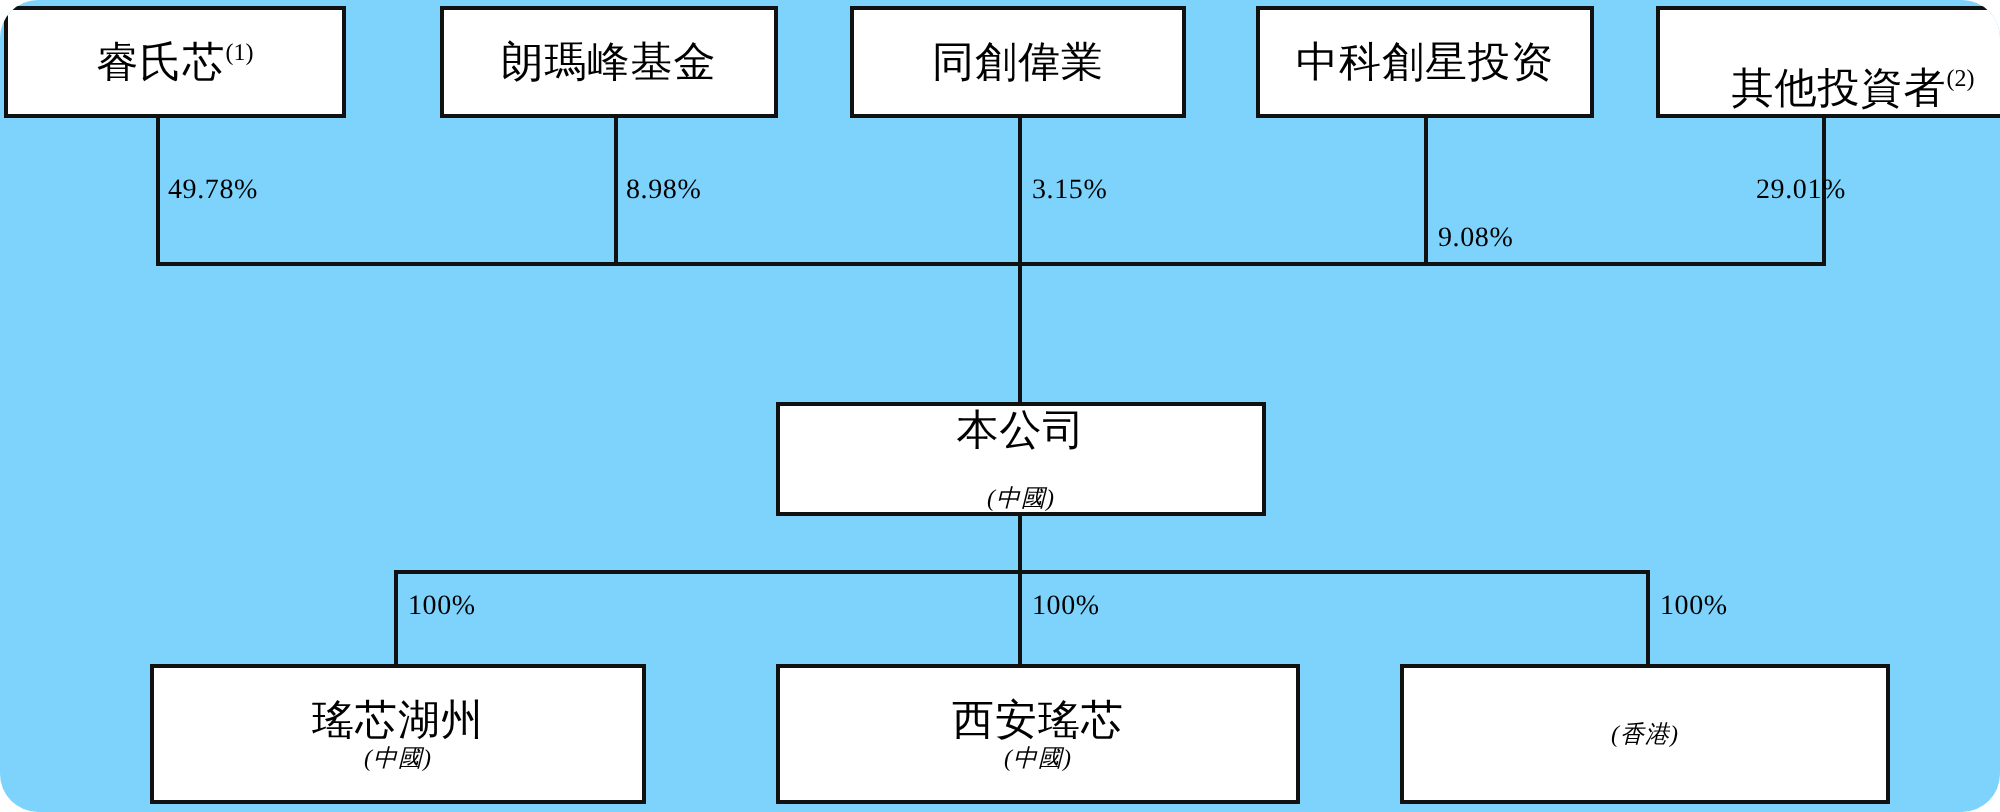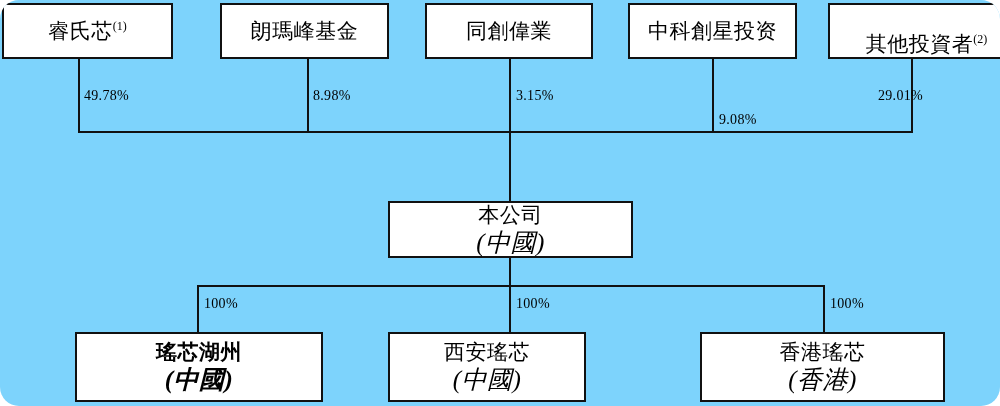--- a/index.html
+++ b/index.html
@@ -30,21 +30,21 @@
     text-align: center;
     line-height: 1.18;
     color: #000000;
   }
   .node .name {
     font-size: 21px;
     letter-spacing: 0.5px;
     white-space: nowrap;
   }
   .node .place {
-    font-size: 25px;
+    font-size: 12px;
     font-style: italic;
     letter-spacing: 0.5px;
     white-space: nowrap;
   }
   .node .sup {
     font-size: 12px;
     vertical-align: super;
     letter-spacing: 0;
   }
 
@@ -120,28 +120,27 @@
   <div class="hline" style="left:197px; top:285px; width:628px;"></div>
 
   <div class="vline" style="left:197px; top:285px; height:47px;"></div>
   <div class="vline" style="left:509px; top:285px; height:47px;"></div>
   <div class="vline" style="left:823px; top:285px; height:47px;"></div>
 
   <div class="pct" style="left:204px; top:296px;">100%</div>
   <div class="pct" style="left:516px; top:296px;">100%</div>
   <div class="pct" style="left:830px; top:296px;">100%</div>
 
-  <div class="node" style="left:75px; top:332px; width:248px; height:70px;font-weight:bold;">
+  <div class="node" style="left:75px; top:332px; width:248px; height:70px;">
     <div class="name">瑤芯湖州</div>
     <div class="place">(中國)</div>
   </div>
 
-  <div class="node" style="left:388px; top:332px; width:198px; height:70px;">
+  <div class="node" style="left:388px; top:332px; width:262px; height:70px;">
     <div class="name">西安瑤芯</div>
     <div class="place">(中國)</div>
   </div>
 
   <div class="node" style="left:700px; top:332px; width:245px; height:70px;">
-    <div class="name">香港瑤芯</div>
     <div class="place">(香港)</div>
   </div>
 
 </div>
 
 </body></html>

